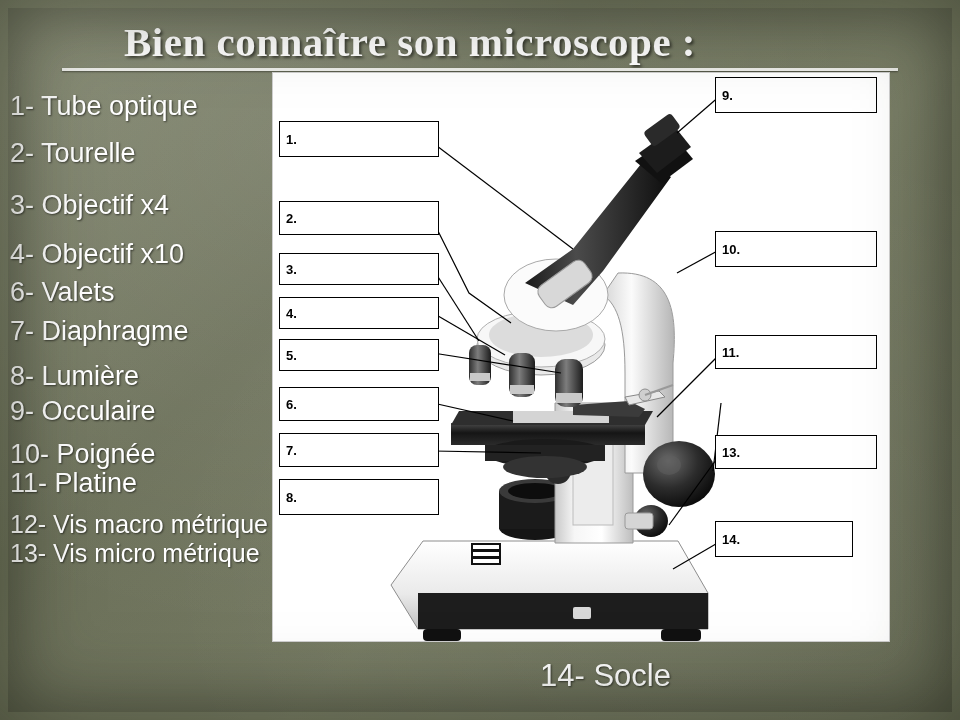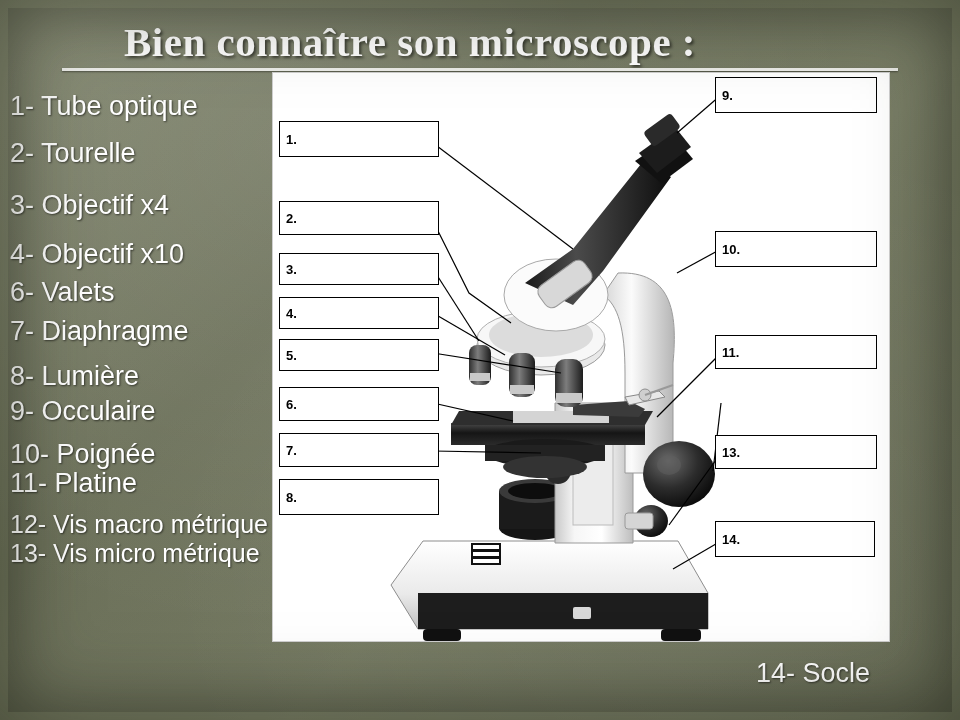--- a/index.html
+++ b/index.html
@@ -80,23 +80,23 @@
   .legend-item.small {
     font-size: 25px;
   }
 
   
   #bottom-caption {
     position: absolute;
     left: 540px;
     top: 658px;
     width: 330px;
-    text-align: right;
+    text-align: left;
     color: #ffffff;
-    font-size: 27px;
+    font-size: 31px;
     text-shadow: 1px 1px 2px rgba(0,0,0,0.55);
   }
 
   
   #figure {
     position: absolute;
     left: 272px;
     top: 72px;
     width: 616px;
     height: 568px;
@@ -307,19 +307,19 @@
       </div>
     <div class="callout-box" style="left:442px; top:158px; width:162px; height:36px;">
         <span class="num">10.</span>
       </div>
     <div class="callout-box" style="left:442px; top:262px; width:162px; height:34px;">
         <span class="num">11.</span>
       </div>
     <div class="callout-box" style="left:442px; top:362px; width:162px; height:34px;">
         <span class="num">13.</span>
       </div>
-    <div class="callout-box" style="left:442px; top:448px; width:160px; height:36px;">
+    <div class="callout-box" style="left:442px; top:448px; width:138px; height:36px;">
         <span class="num">14.</span>
       </div>
   </div>
 
   <div id="vignette"></div>
 </div>
 
 </body></html>

